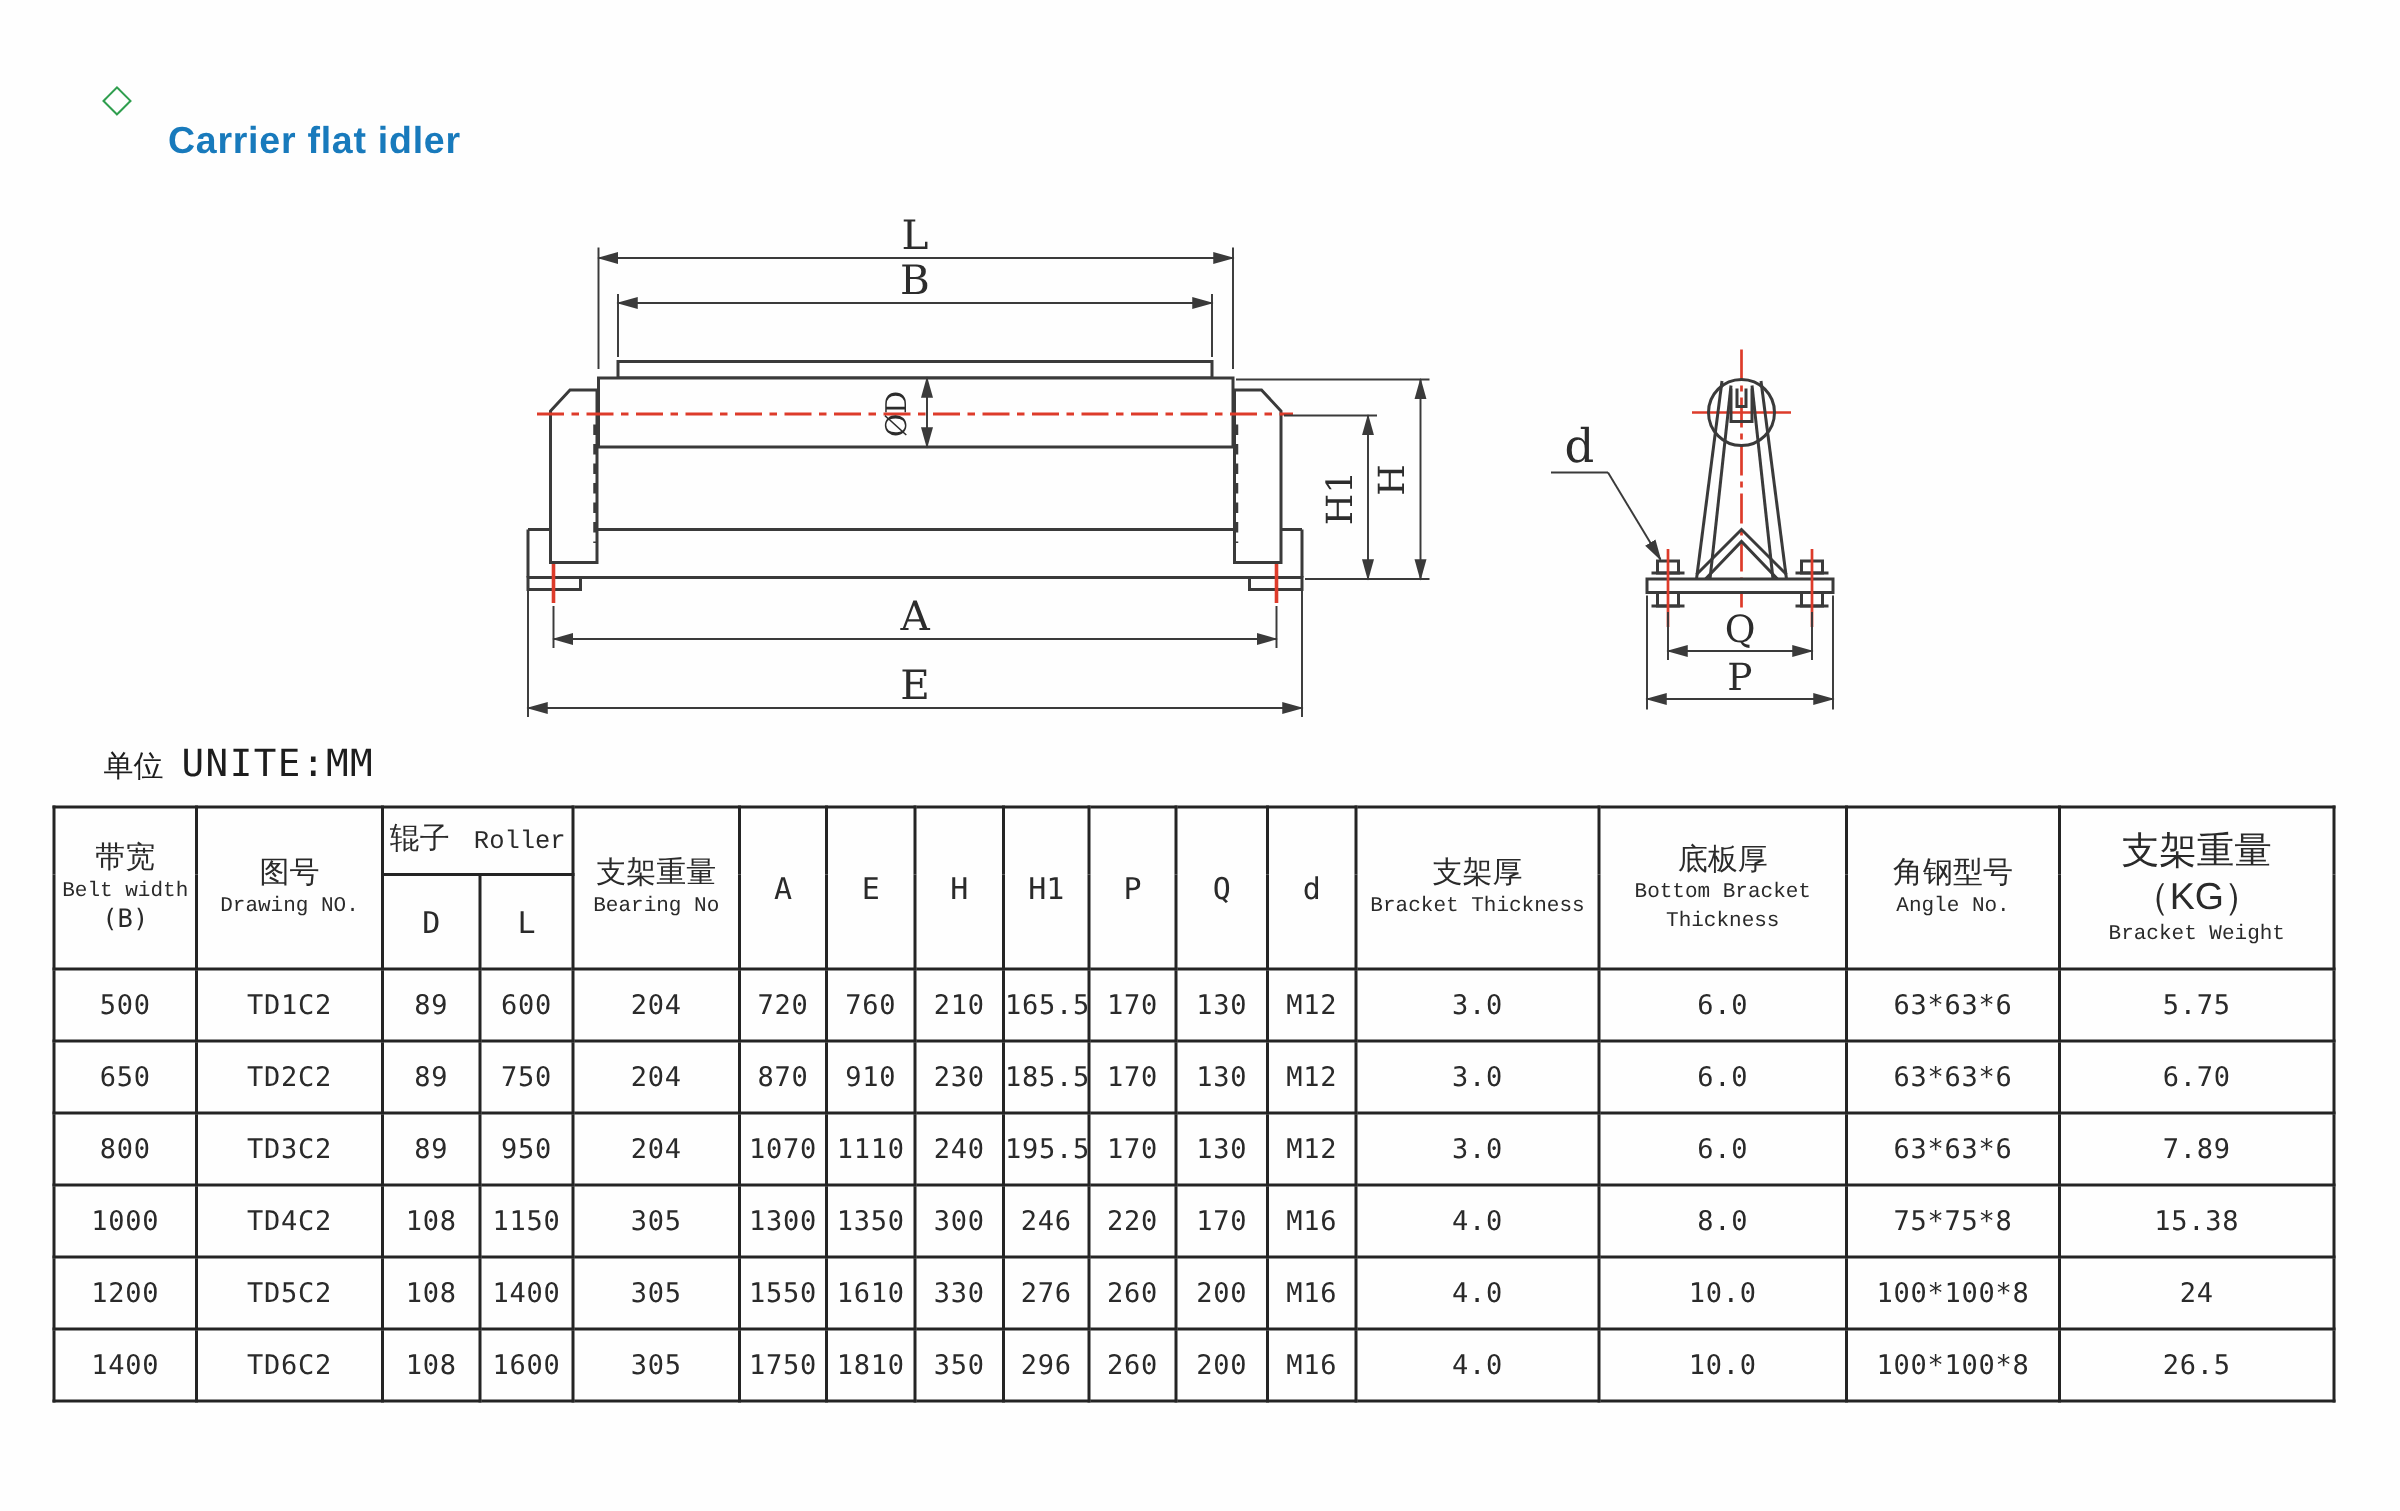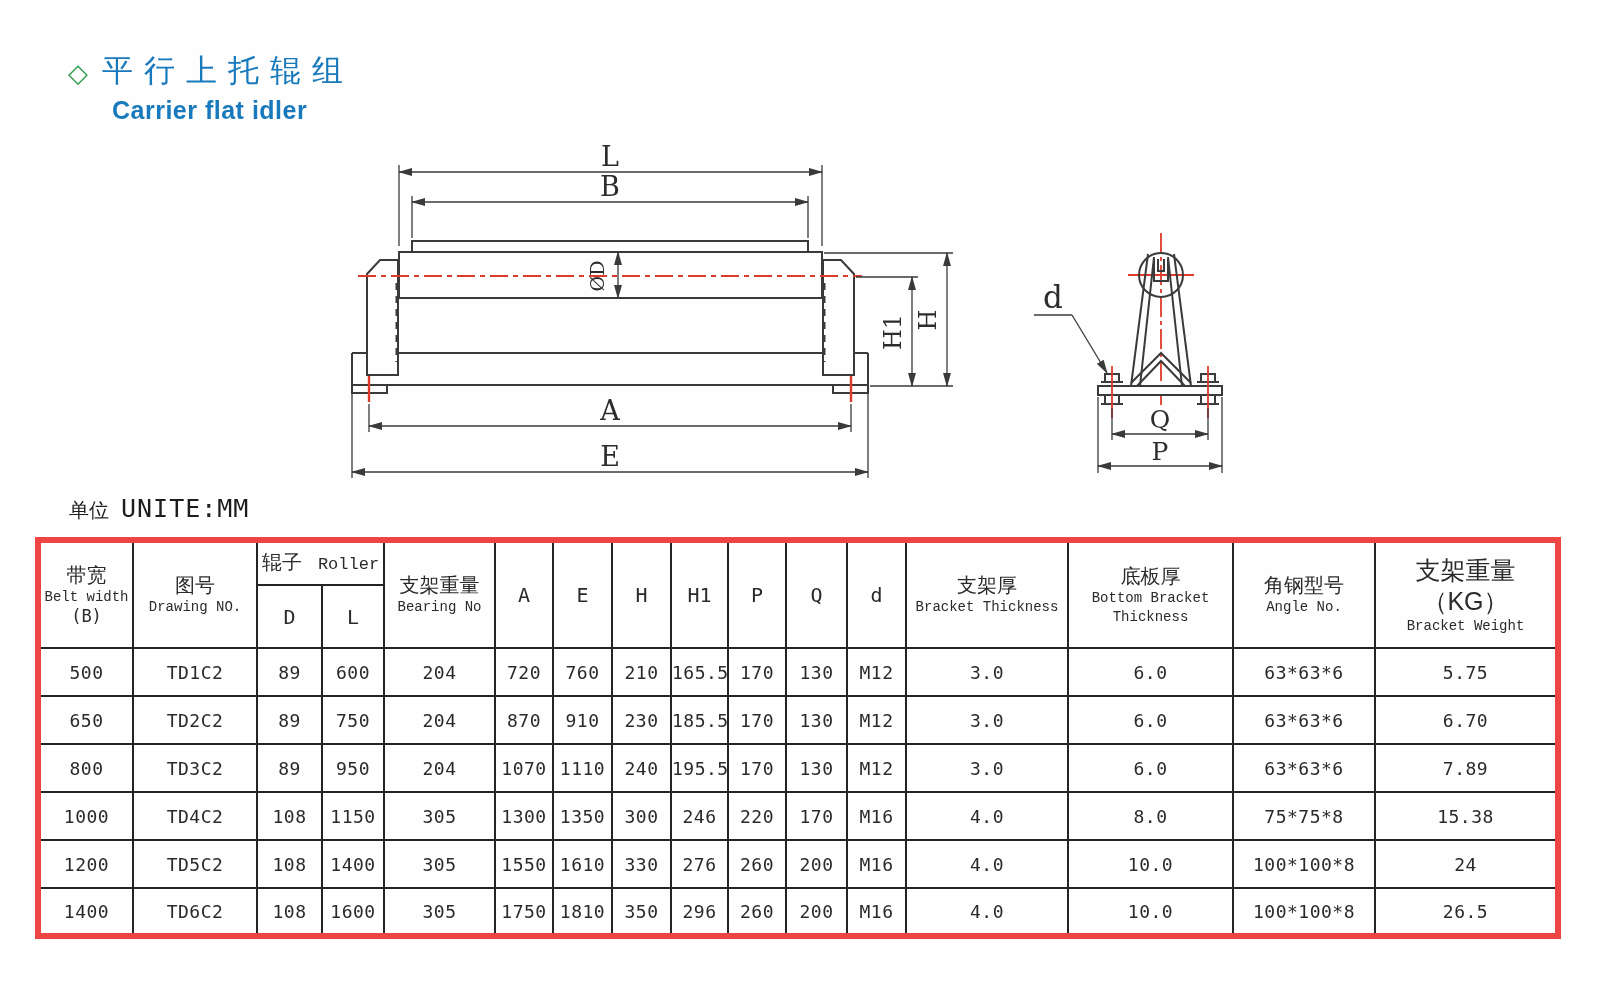--- a/index.html
+++ b/index.html
@@ -20,21 +20,21 @@
   
   .drawing{position:absolute;left:330px;top:140px;}
   .dline{stroke:#3a3a3a;stroke-width:1.3;fill:none;}
   .oline{stroke:#3a3a3a;stroke-width:2;fill:none;}
   .ofill{stroke:#3a3a3a;stroke-width:2;fill:#fefefe;}
   .red{stroke:#dd3b2a;fill:none;}
   .dimtxt{font-family:"DejaVu Serif",serif;fill:#2c2c2c;}
   
   .spec-table{
     position:absolute;left:35px;top:537px;border-collapse:collapse;table-layout:fixed;
-    width:1520px;border:6px solid #ef4444;
+    width:1520px;border:2px solid #ef4444;
   }
   .spec-table th,.spec-table td{
     border:2px solid #242424;text-align:center;vertical-align:middle;padding:0;
     font-weight:normal;overflow:hidden;
   }
   tr.h1{height:45px;} tr.h2{height:63px;} tr.data{height:48px;padding-left:46px;}
   .zh{font-size:20px;line-height:1.25;}
   .zh-sm{font-size:25px;line-height:1.25;}
   .en{font-family:Liberation Mono, monospace;font-size:14px;line-height:1.3;}
   .sub{font-size:17px;line-height:1.2;font-family:"DejaVu Sans Mono",monospace;}
@@ -42,21 +42,20 @@
   .dimhead{font-family:"DejaVu Sans Mono",monospace;font-size:20px;}
   .val{font-family:"DejaVu Sans Mono",monospace;font-size:18px;letter-spacing:0.5px;}
   .roller-line{display:flex;justify-content:center;align-items:baseline;gap:16px;}
 </style>
 </head>
 <body>
 
 <div class="title-block">
   <div class="title-row">
     <span class="diamond">◇</span>
-    <span class="title-zh">平行上托辊组</span>
   </div>
   <div class="title-en">Carrier flat idler</div>
 </div>
 
 <svg class="drawing" width="960" height="375" viewBox="330 140 960 375" xmlns="http://www.w3.org/2000/svg">
   <defs>
     <marker id="arr" viewBox="0 0 10 7" refX="9.2" refY="3.5" markerWidth="11" markerHeight="8" orient="auto-start-reverse">
       <path d="M0,0.7 L10,3.5 L0,6.3 z" fill="#3a3a3a"></path>
     </marker>
   </defs>

